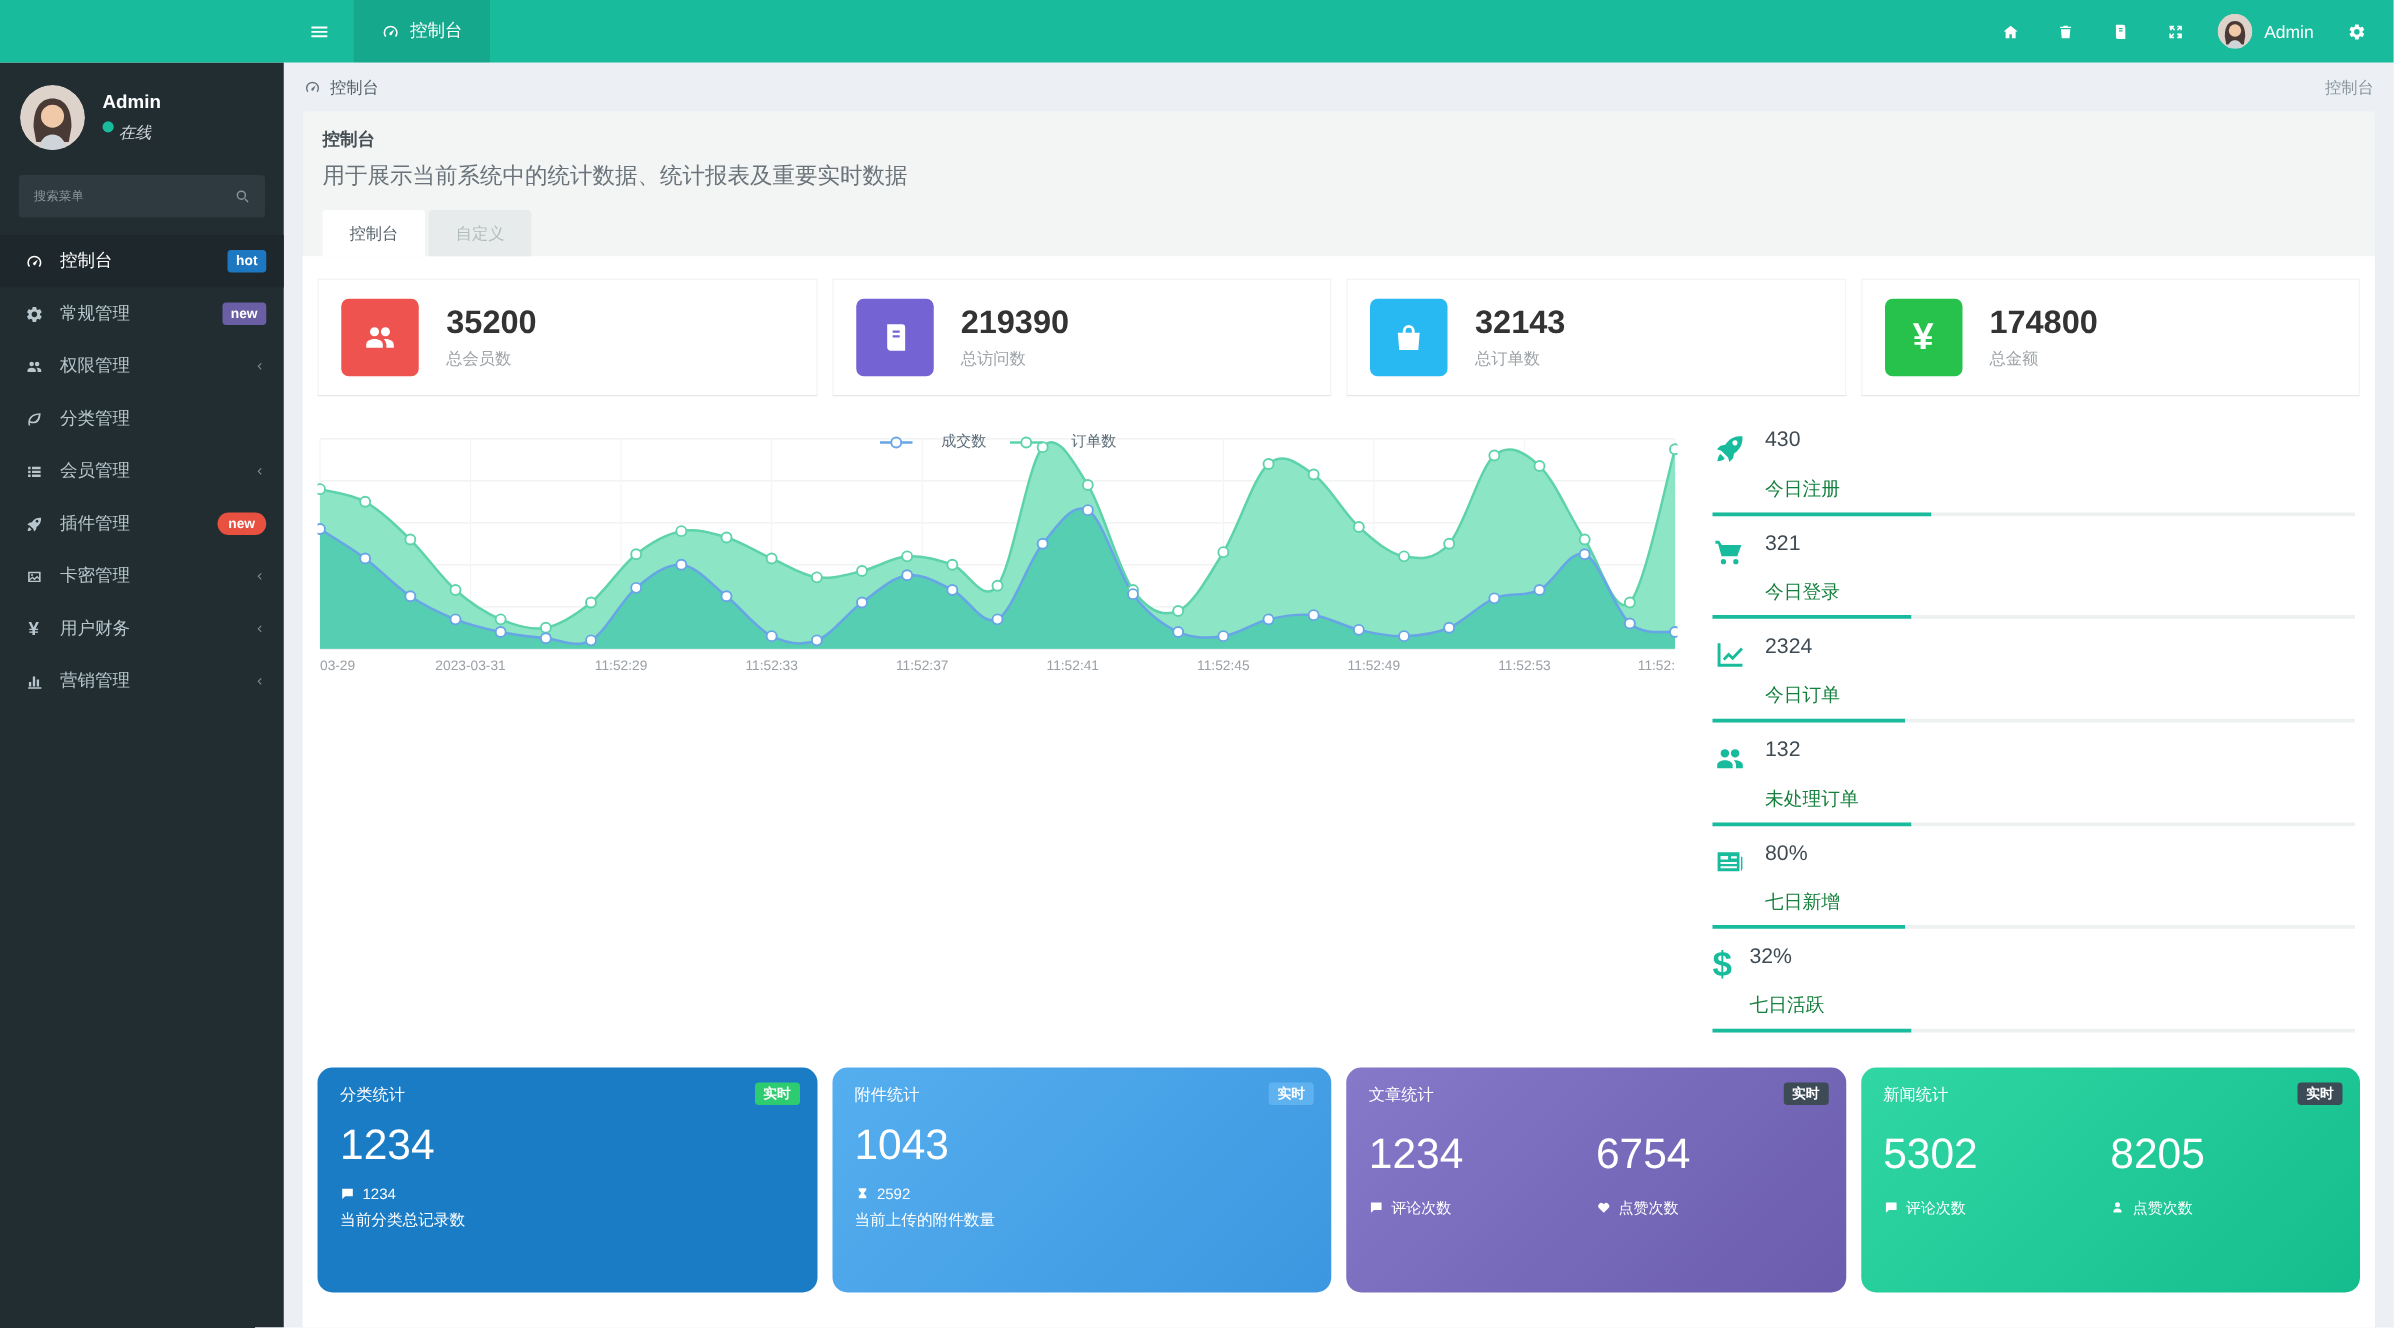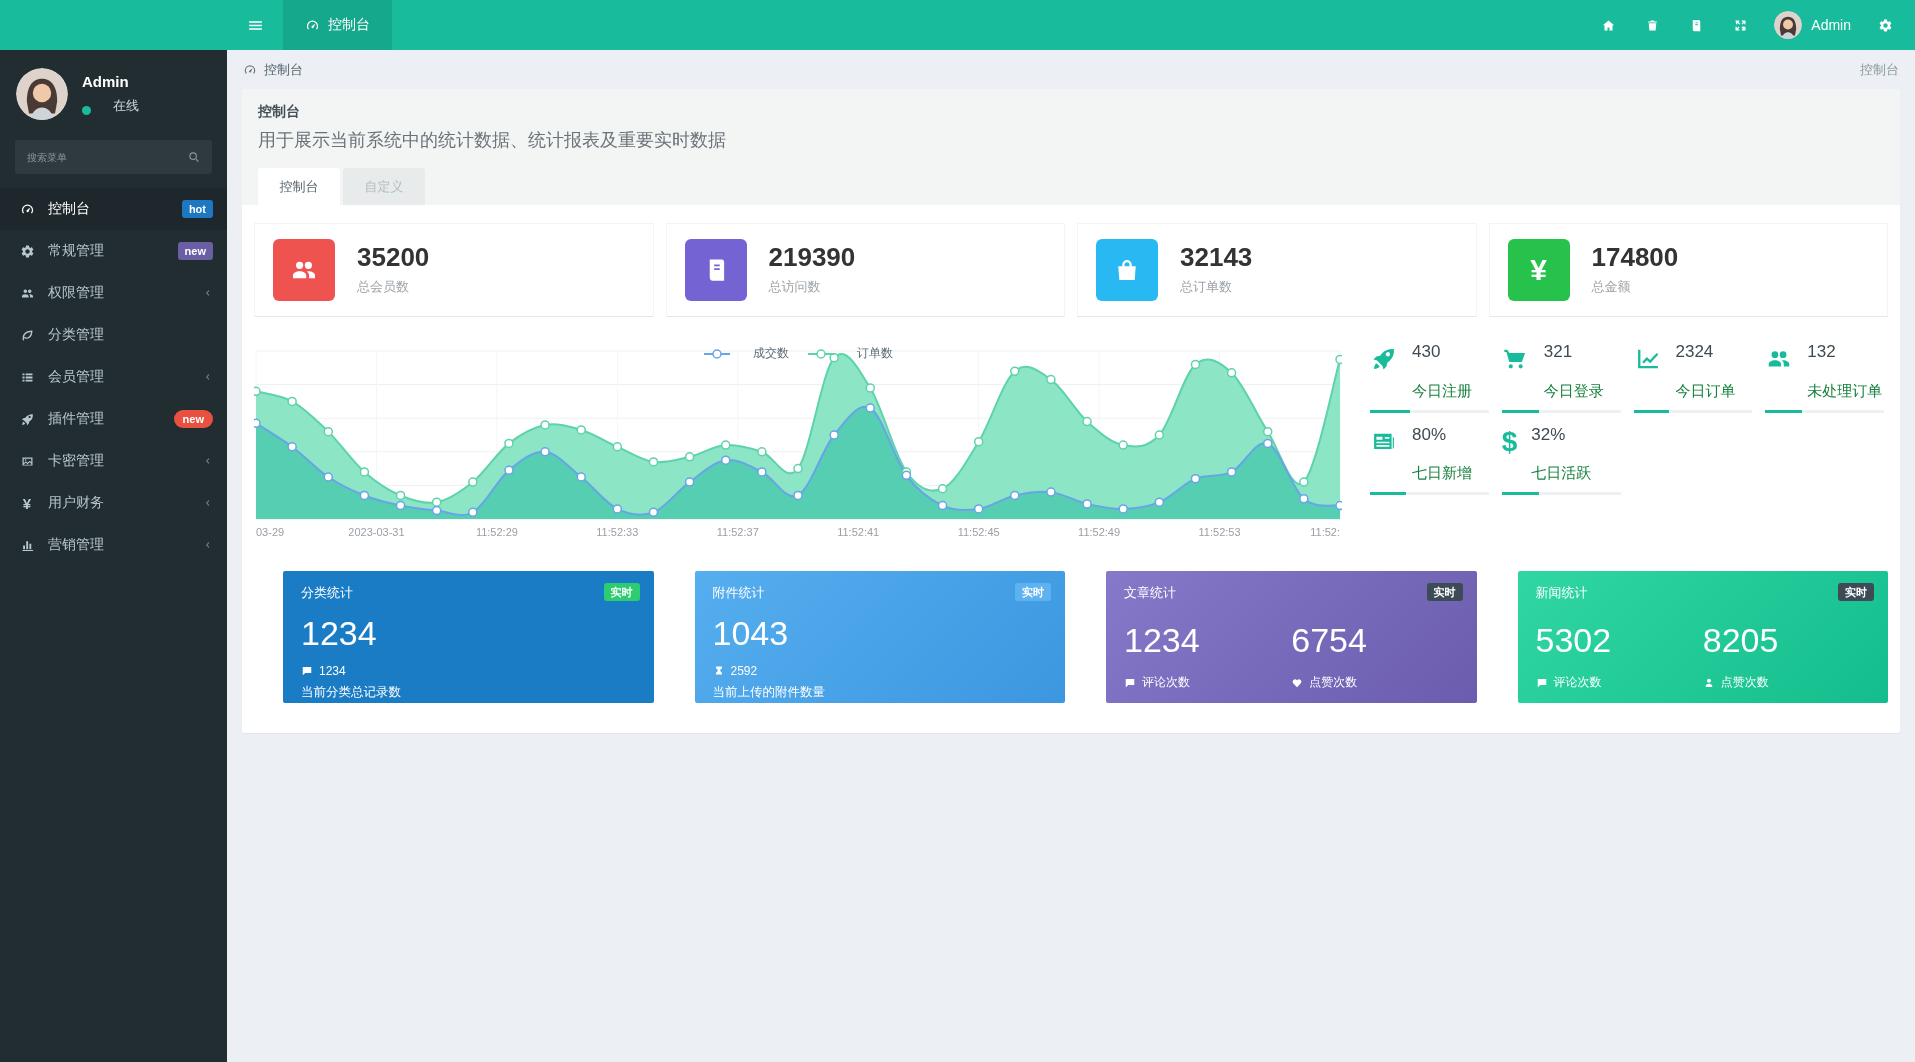--- a/index.html
+++ b/index.html
@@ -18,21 +18,21 @@
   .nav-icon-btn{height:50px;width:44px;display:flex;align-items:center;justify-content:center;background:none;border:none;color:#fff;font-size:15px;cursor:pointer;}
   .nav-user{display:flex;align-items:center;gap:9px;padding:0 12px;cursor:pointer;}
   .nav-avatar{width:28px;height:28px;border-radius:50%;overflow:hidden;flex:none;}
   .nav-avatar svg,.avatar-lg svg{width:100%;height:100%;display:block;}
   .nav-user-name{font-size:14px;}
   
   .sidebar{position:absolute;top:50px;left:0;bottom:0;width:227px;background:#222d32;}
   .profile{display:flex;align-items:center;gap:14px;padding:18px 16px 14px;}
   .avatar-lg{width:52px;height:52px;border-radius:50%;overflow:hidden;flex:none;}
   .p-name{font-size:15px;font-weight:bold;color:#fff;}
-  .p-status{display:flex;align-items:flex-end;gap:22px;font-size:13px;color:#d2d6de;margin-top:7px;}
+  .p-status{display:flex;align-items:flex-start;gap:4px;font-size:13px;color:#d2d6de;margin-top:7px;font-style:italic;}
   .dot{width:9px;height:9px;border-radius:50%;background:#18bc9c;}
   .search-row{margin:6px 15px 14px;height:34px;display:flex;align-items:center;background:#2f3a40;border-radius:3px;}
   .search-row input{flex:1;min-width:0;background:none;border:none;outline:none;color:#e5e5e5;font-size:10px;padding:0 12px;font-family:inherit;}
   .search-row input::placeholder{color:#8a959b;}
   .search-btn{background:none;border:none;color:#8a959b;font-size:14px;padding:0 11px 0 0;cursor:pointer;display:flex;}
   .menu-item{height:42px;display:flex;align-items:center;padding-left:18px;color:#b8c7ce;font-size:14px;cursor:pointer;}
   .menu-item.active{background:#1e282c;color:#fff;}
   .mi-icon{width:18px;font-size:15px;margin-right:12px;justify-content:center;}
   .mi-label{flex:1;}
   .badge{font-size:11px;font-weight:bold;color:#fff;padding:2px 7px;border-radius:3px;margin-right:14px;line-height:1.3;}
@@ -59,30 +59,30 @@
   .stat-card{flex:1;display:flex;align-items:center;padding:15px 18px;background:#fff;border:1px solid #f4f4f4;border-bottom-color:#e7e7e7;}
   .stat-icon{width:62px;height:62px;border-radius:6px;color:#fff;display:flex;align-items:center;justify-content:center;font-size:30px;margin-right:22px;flex:none;}
   .stat-num{font-size:26px;font-weight:bold;color:#333;line-height:1;}
   .stat-label{font-size:13px;color:#9da3a8;margin-top:8px;}
   
   .middle-row{display:flex;margin-top:26px;margin-bottom:28px;}
   .chart-wrap{position:relative;width:1088px;flex:none;}
   .legend{position:absolute;top:2px;left:0;right:0;display:flex;justify-content:center;gap:18px;font-size:12px;color:#5a6b77;}
   .legend-item{display:flex;align-items:center;gap:22px;cursor:pointer;}
   #chart-svg{display:block;}
-  .mini-grid{flex:1;margin-left:28px;display:grid;grid-template-columns:1fr 1fr 1fr 1fr;column-gap:28px;row-gap:13px;align-content:start;padding-right:4px;gap:13px;}
+  .mini-grid{flex:1;margin-left:28px;display:grid;grid-template-columns:1fr;column-gap:28px;row-gap:13px;align-content:start;padding-right:4px;gap:13px;}
   .mini-top{display:flex;align-items:flex-start;}
   .mini-ic{color:#18bc9c;font-size:28px;margin-right:14px;margin-top:2px;}
   .mini-num{font-size:17px;color:#3f4a52;font-weight:500;line-height:1.1;}
   .mini-label{font-size:15px;color:#15803d;margin-top:20px;}
   .mini-bar{height:3px;background:#eef1f1;margin-top:9px;}
   .mini-bar-fill{height:100%;background:#18bc9c;}
   
   .cards-row{display:flex;gap:12px;}
-  .sum-card{flex:1;height:132px;border-radius:2px;color:#fff;position:relative;padding:13px 18px;box-sizing:border-box;margin-left:29px;}
+  .sum-card{flex:1;height:180px;border-radius:12px;color:#fff;position:relative;padding:13px 18px;box-sizing:border-box;}
   .sum-title{font-size:13px;}
   .sum-badge{position:absolute;top:12px;right:14px;font-size:11px;font-weight:bold;padding:2px 7px;border-radius:3px;color:#fff;line-height:1.3;}
   .sum-big{font-size:34px;margin-top:13px;line-height:1.1;font-weight:400;}
   .sum-sub{margin-top:12px;font-size:12px;display:flex;align-items:center;gap:6px;}
   .sum-sub .ic,{font-size:12px;}
   .sum-cap{font-size:12.5px;margin-top:6px;}
   .sum-cols{display:flex;margin-top:20px;}
   .sum-col{width:50%;}
   .sum-col .sum-big{margin-top:0;}
   .sum-col-label{margin-top:15px;font-size:12px;display:flex;align-items:center;gap:6px;}

